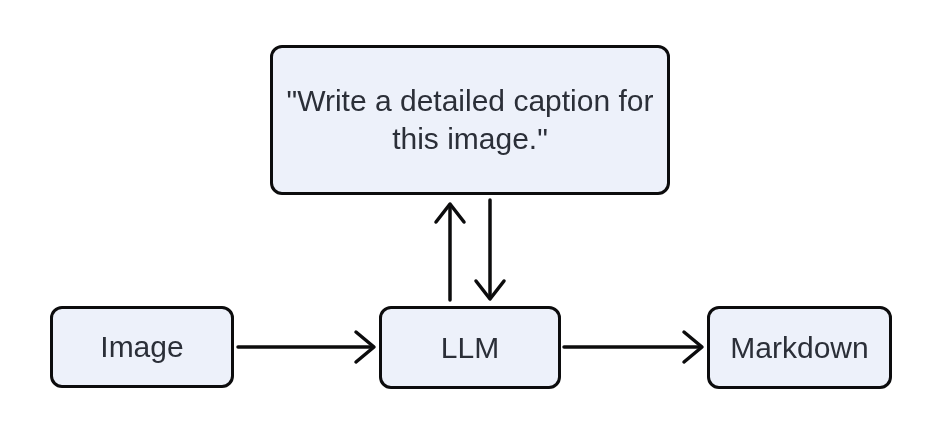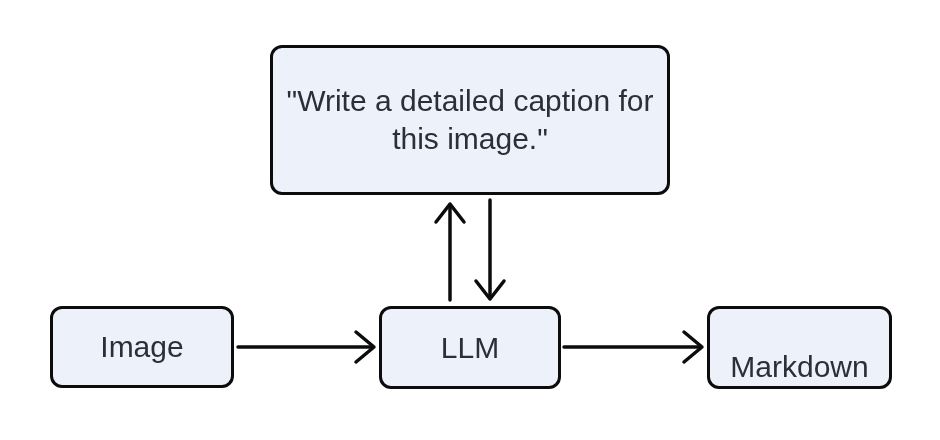--- a/index.html
+++ b/index.html
@@ -52,21 +52,20 @@
     left: 379px;
     top: 306px;
     width: 182px;
     height: 83px;
   }
   .node-markdown {
     left: 707px;
     top: 306px;
     width: 185px;
     height: 83px;
-    align-items: flex-end;
   }
 </style>
 </head>
 <body>
 
 <div class="stage">
 
   <svg class="arrows" width="940" height="440" viewBox="0 0 940 440" aria-hidden="true">
     <g stroke="#0c0c0d" stroke-width="3.5" fill="none" stroke-linecap="round" stroke-linejoin="round">
 

